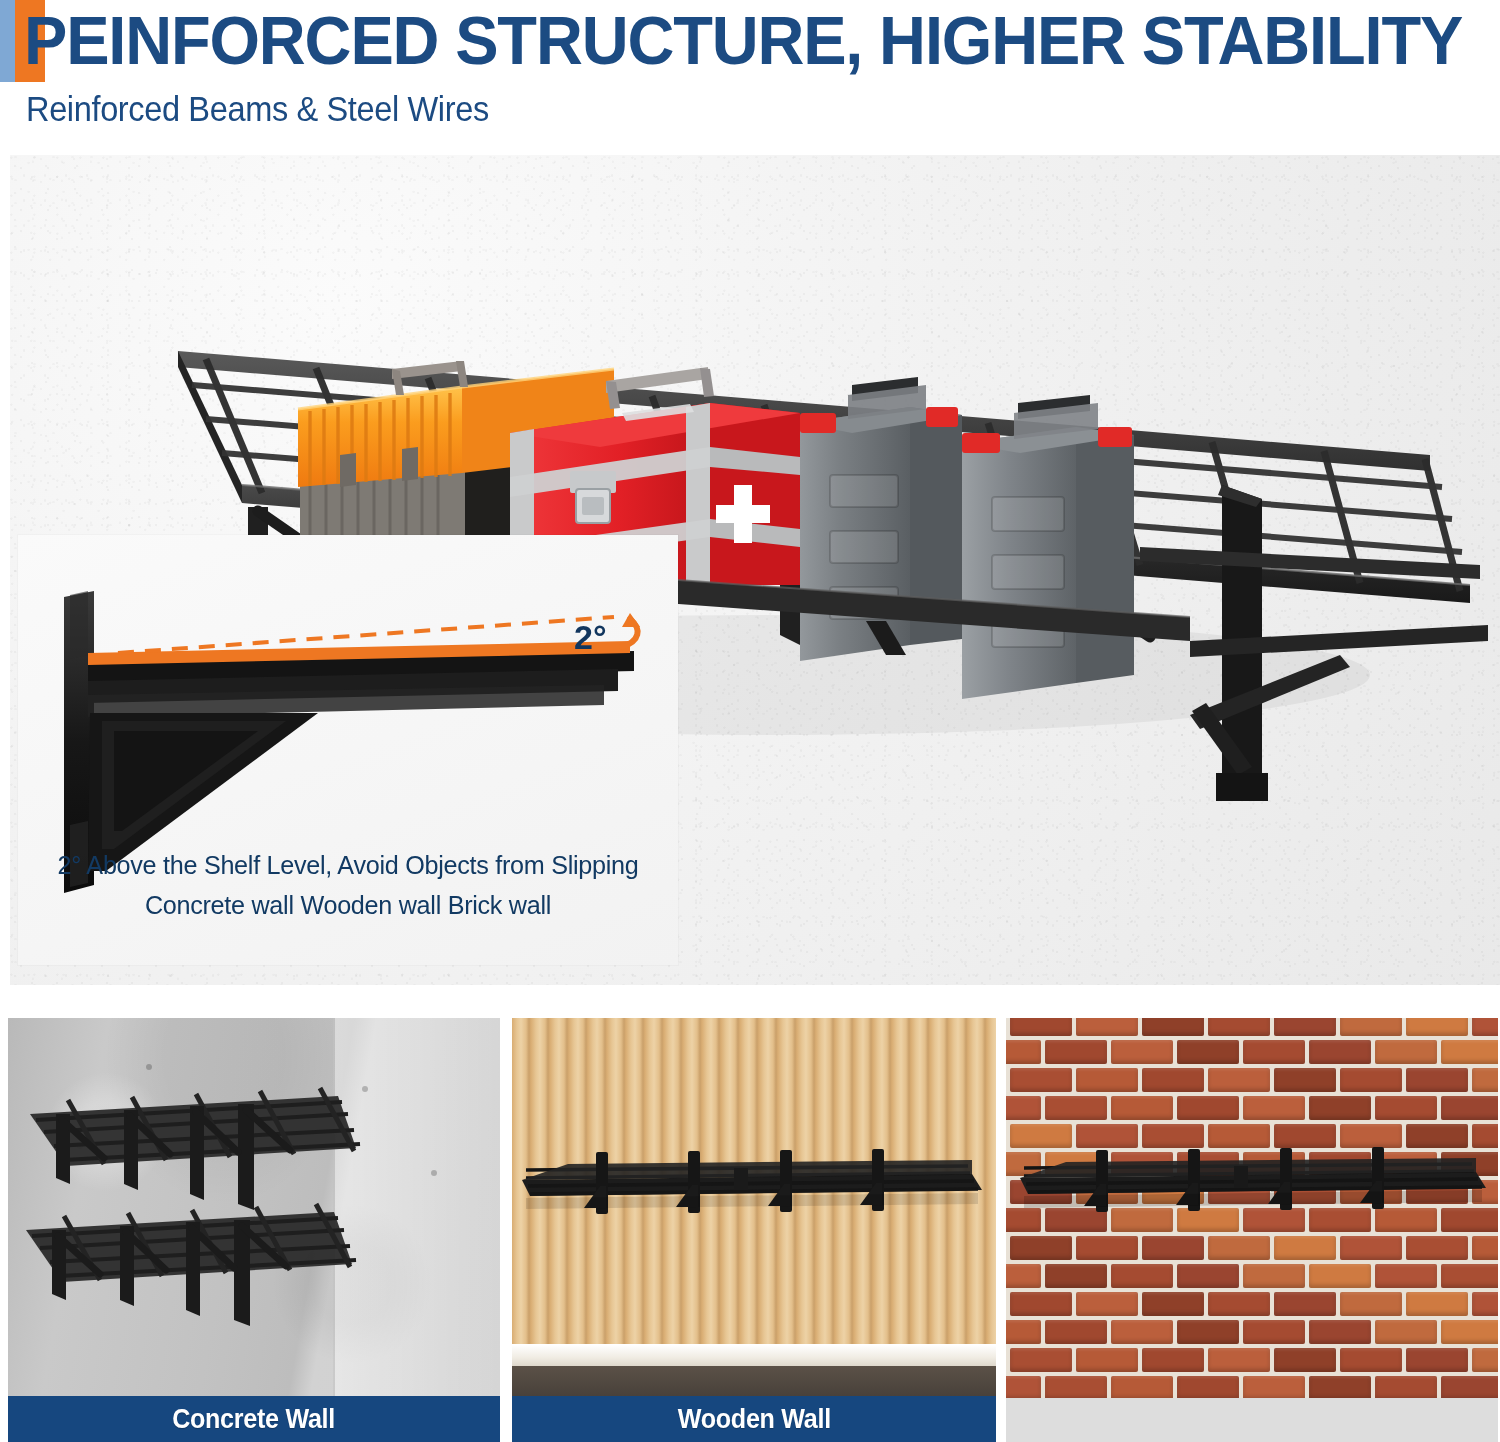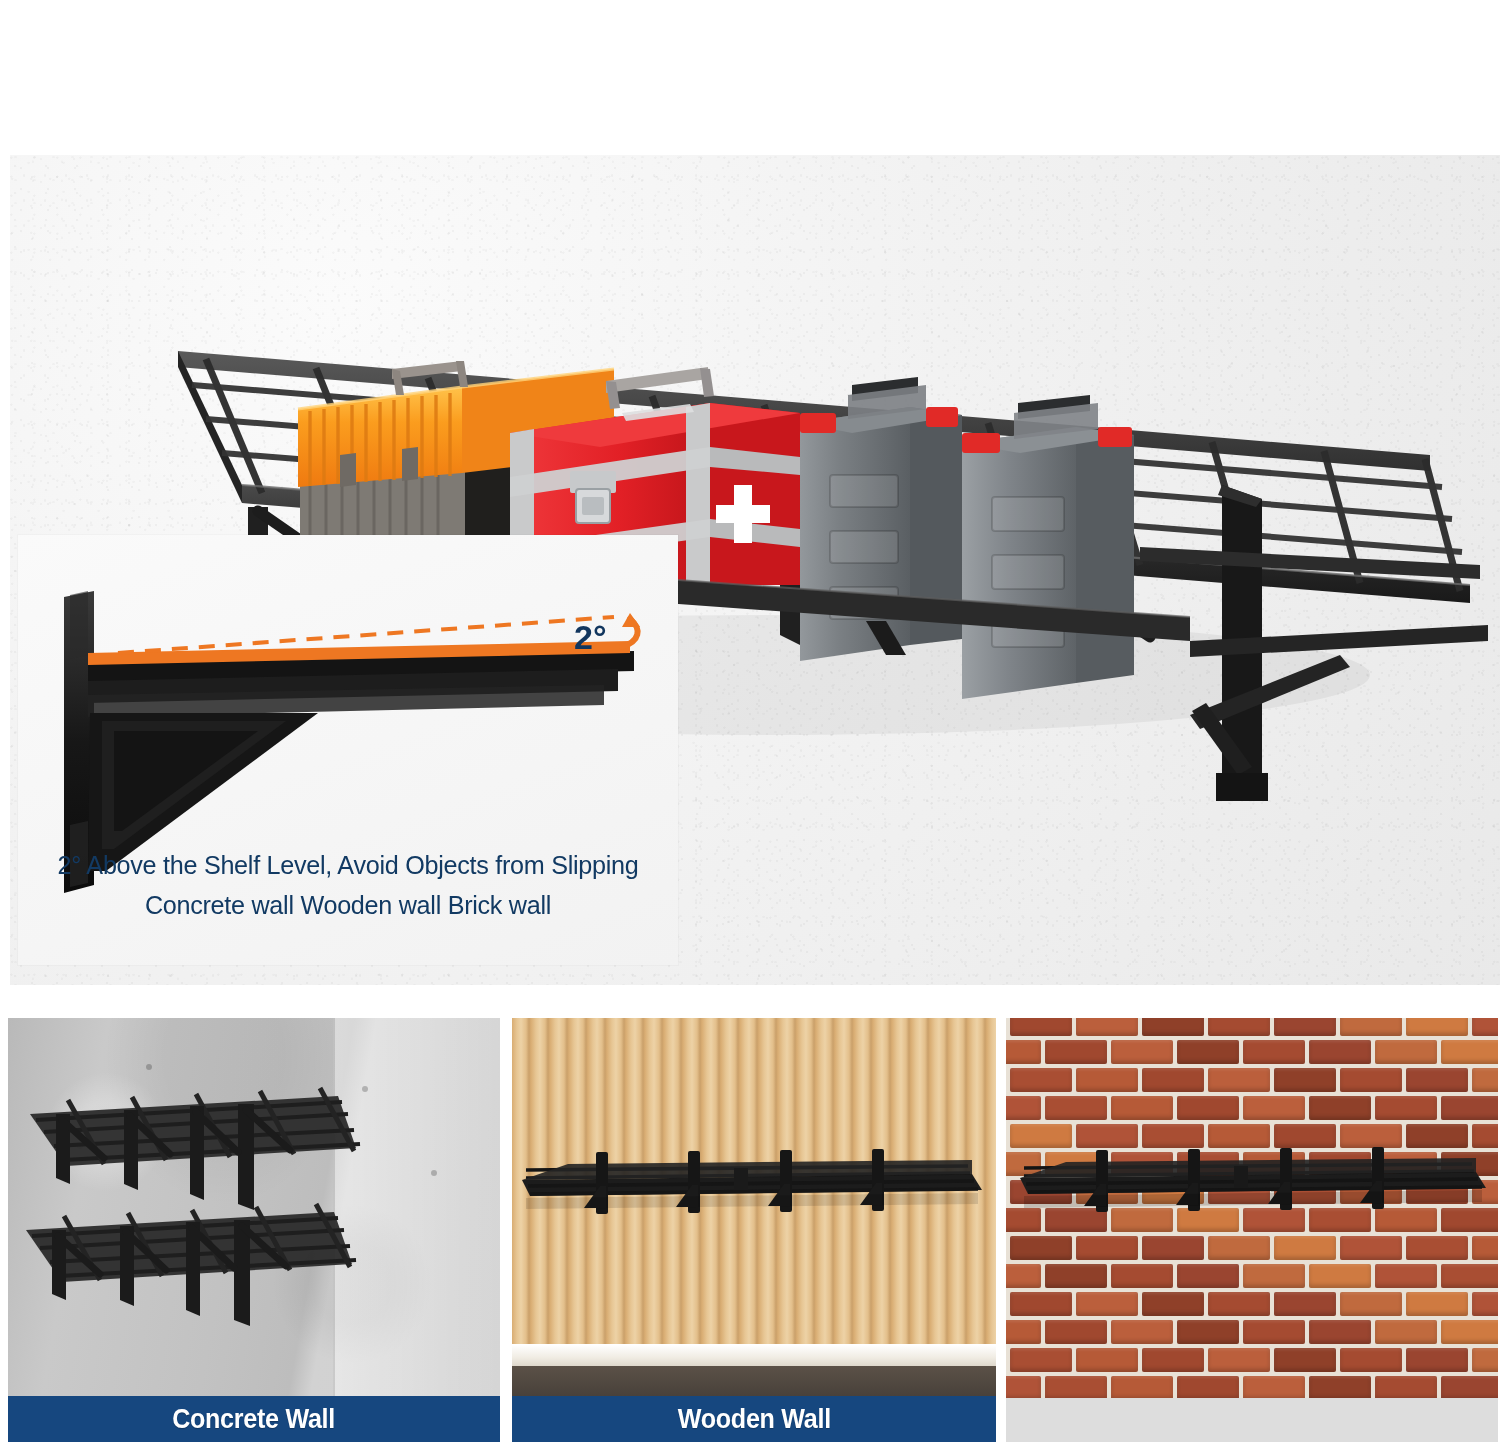--- a/index.html
+++ b/index.html
@@ -151,20 +151,26 @@
   .brick-bg { position:absolute; inset:0; background:#9e4a32; overflow:hidden; }
 
   
   svg { display:block; }
 </style>
 </head>
 <body>
 
 <div class="page">
 
+  <div class="header">
+    <div class="hdr-bar-blue"></div>
+    <div class="hdr-bar-orange"></div>
+    <div class="hdr-title">PEINFORCED STRUCTURE, HIGHER STABILITY</div>
+    <div class="hdr-sub">Reinforced Beams &amp; Steel Wires</div>
+  </div>
 
   <div class="hero">
     <div class="stucco"></div>
 
     <svg class="rig" viewBox="0 0 1490 830">
       <defs>
         <linearGradient id="steel" x1="0" y1="0" x2="0" y2="1">
           <stop offset="0" stop-color="#4a4a4a"></stop>
             <stop offset=".45" stop-color="#2e2e2e"></stop>
             <stop offset="1" stop-color="#191919"></stop>

